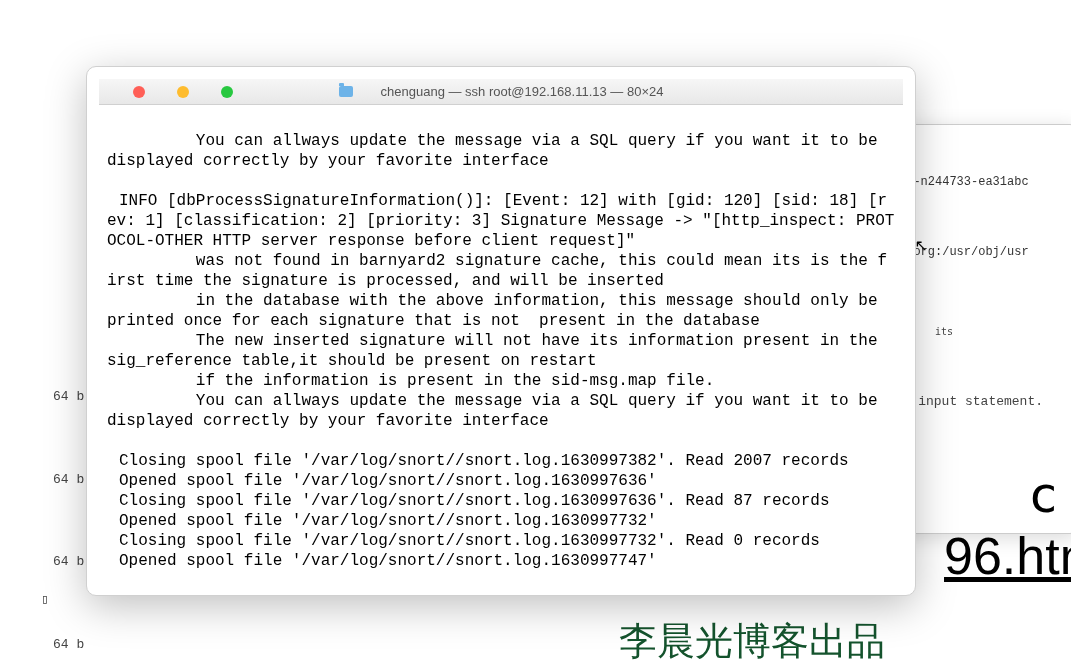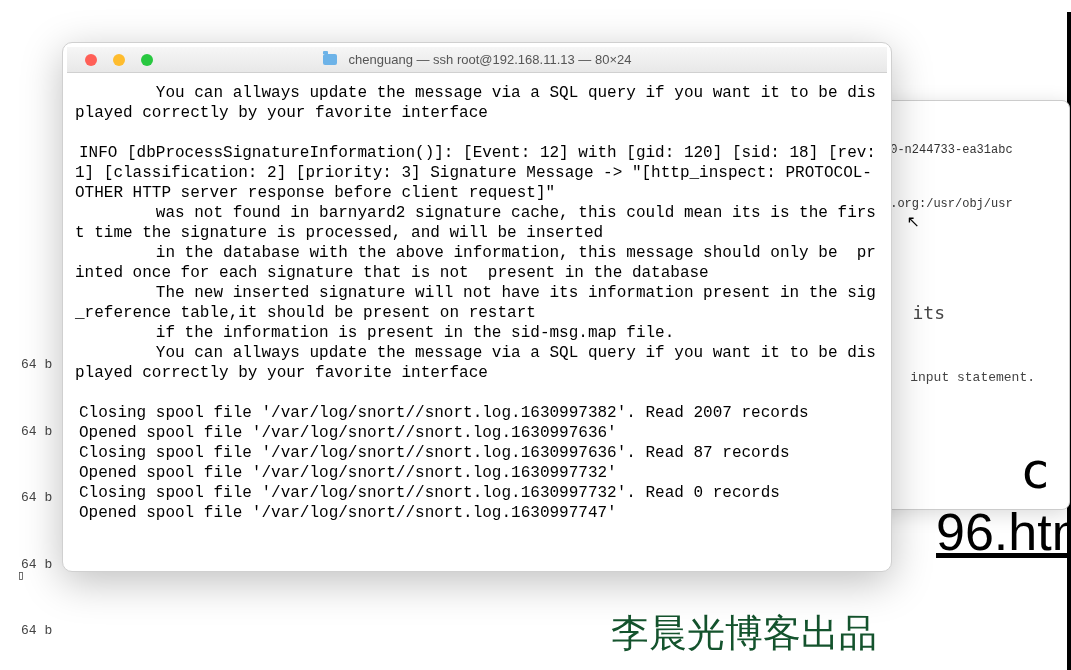--- a/index.html
+++ b/index.html
@@ -1,15 +1,15 @@
 <!DOCTYPE html>
 <html><head>
   <meta charset="utf-8">
   <style>
-    * { margin: 4px; padding: 0; box-sizing: border-box; }
+    * { margin: 12px; padding: 0; box-sizing: border-box; }
     body {
       width: 1071px;
       height: 670px;
       background: #fff;
       position: relative;
       overflow: hidden;
       font-family: -apple-system, BlinkMacSystemFont, "Helvetica Neue", sans-serif;
     }
     
     
@@ -187,21 +187,21 @@
       right: 155px;
       font-size: 16px;
       color: #000;
     }
     
     .bg-text-its {
       position: absolute;
       top: 290px;
       right: 130px;
       font-family: Menlo, Monaco, monospace;
-      font-size: 18px;
+      font-size: 10px;
       color: #444;
     }
     .bg-text-input {
       position: absolute;
       top: 358px;
       right: 40px;
       font-family: Liberation Mono, monospace;
       font-size: 13px;
       color: #444;
     }

